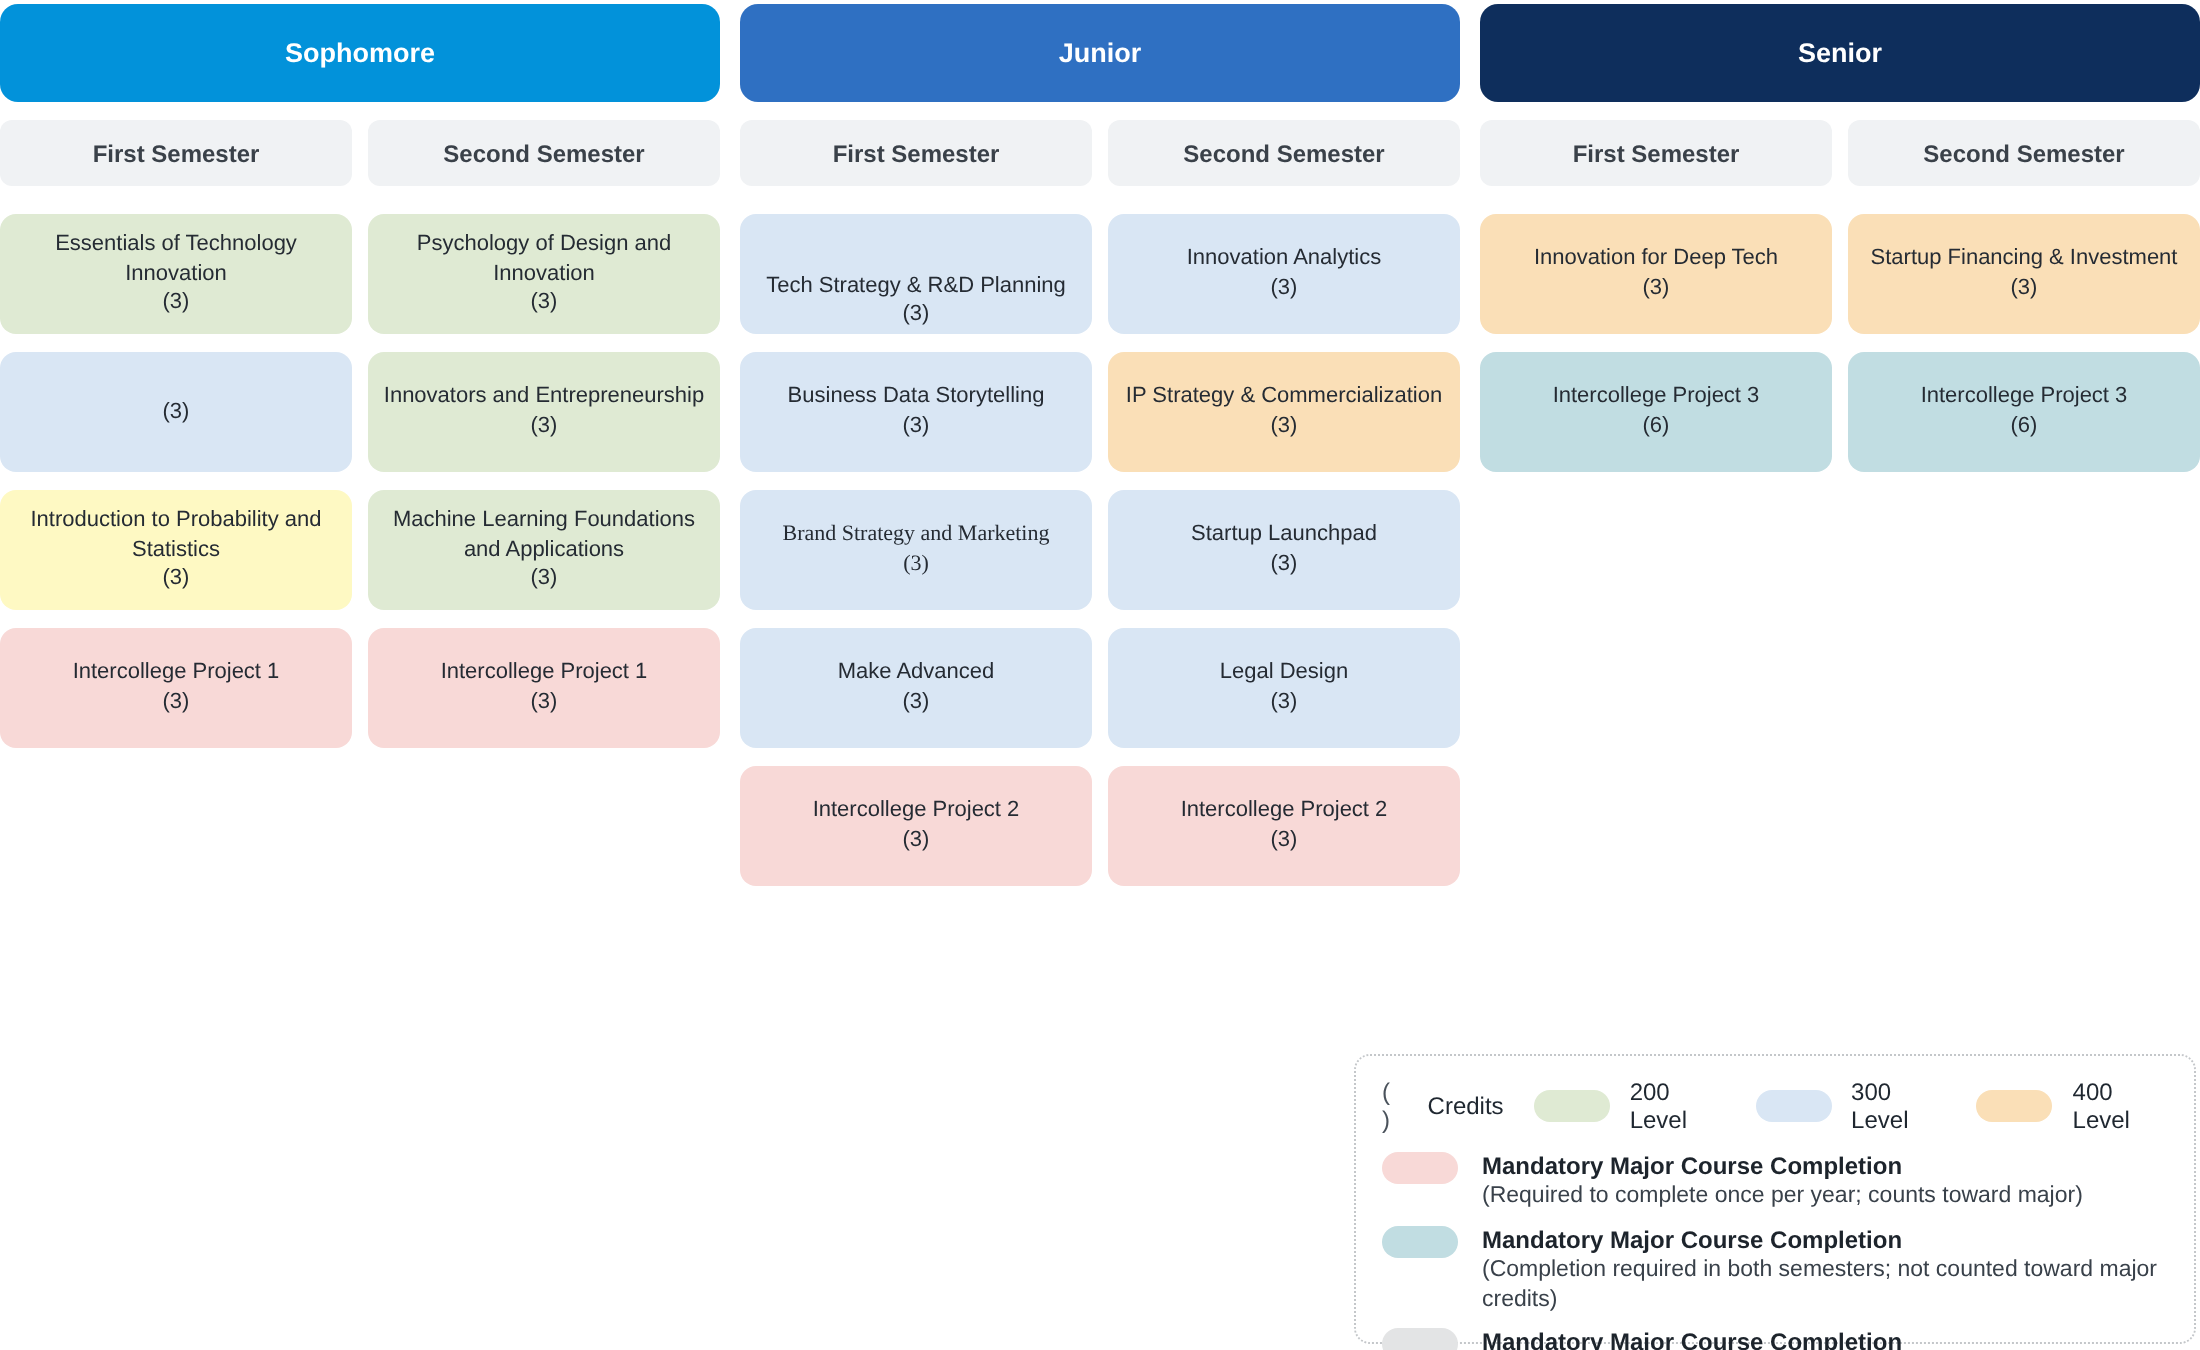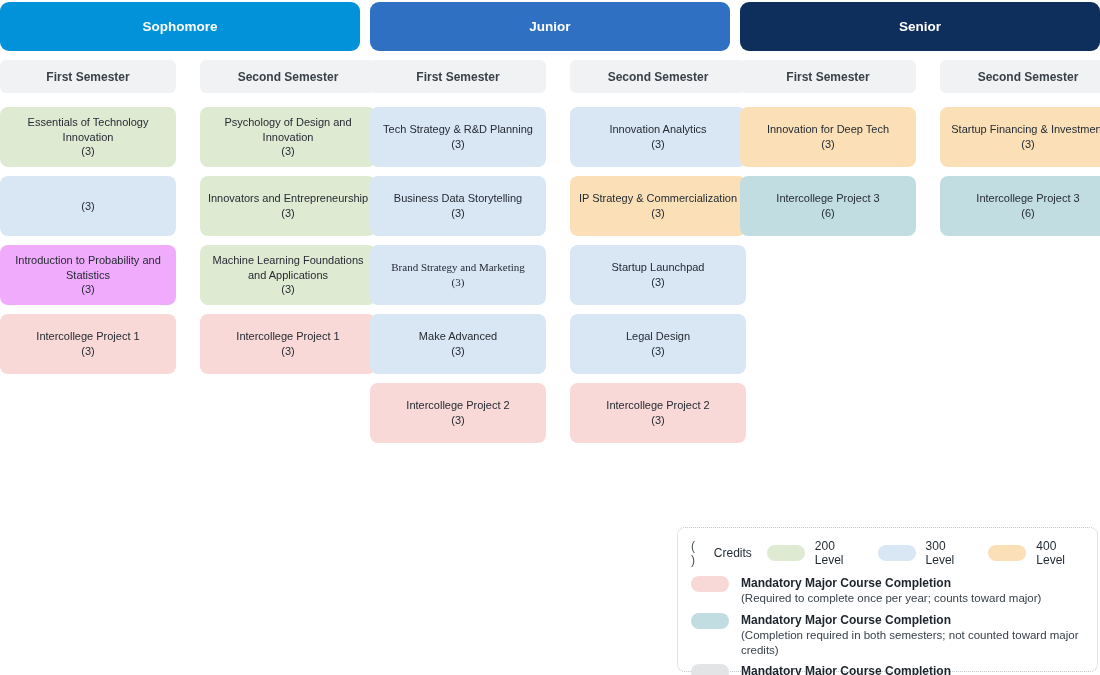--- a/index.html
+++ b/index.html
@@ -29,21 +29,21 @@
     align-items: center;
     justify-content: center;
     color: #ffffff;
     font-size: 13.5px;
     font-weight: bold;
     margin-bottom: 9px;
   }
   .sem-grid {
     display: grid;
     grid-template-columns: 176px 176px;
-    column-gap: 24px;
+    column-gap: 8px;
   }
   .sem-col { display: flex; flex-direction: column; }
   .sem-header {
     height: 33px;
     border-radius: 6px;
     background: #f0f2f4;
     display: flex;
     align-items: center;
     justify-content: center;
     font-size: 12px;
@@ -126,21 +126,21 @@
         <div class="sem-grid">
           <div class="sem-col">
             <div class="sem-header">First Semester</div>
             <div class="card" style="background: rgb(223, 234, 211);">
               <div class="course-title">Essentials of Technology Innovation</div>
               <div class="course-credits">(3)</div>
             </div>
             <div class="card" style="background: rgb(217, 230, 244);">
               <div class="course-credits">(3)</div>
             </div>
-            <div class="card" style="background: #f0abfc;">
+            <div class="card" style="background: #fef9c3;">
               <div class="course-title">Introduction to Probability and Statistics</div>
               <div class="course-credits">(3)</div>
             </div>
             <div class="card" style="background: rgb(248, 217, 215);">
               <div class="course-title">Intercollege Project 1</div>
               <div class="course-credits">(3)</div>
             </div>
           </div>
           <div class="sem-col">
             <div class="sem-header">Second Semester</div>
@@ -161,21 +161,21 @@
               <div class="course-credits">(3)</div>
             </div>
           </div>
         </div>
       </div>
       <div class="year-col">
         <div class="year-header" style="background: rgb(47, 112, 194);">Junior</div>
         <div class="sem-grid">
           <div class="sem-col">
             <div class="sem-header">First Semester</div>
-            <div class="card" style="background: rgb(217, 230, 244);">
+            <div class="card" style="background: rgb(217, 230, 244); justify-content: flex-end;">
               <div class="course-title">Tech Strategy &amp; R&amp;D Planning</div>
               <div class="course-credits">(3)</div>
             </div>
             <div class="card" style="background: rgb(217, 230, 244);">
               <div class="course-title">Business Data Storytelling</div>
               <div class="course-credits">(3)</div>
             </div>
             <div class="card" style="background: rgb(217, 230, 244); font-family: Liberation Serif, serif;">
               <div class="course-title">Brand Strategy and Marketing</div>
               <div class="course-credits">(3)</div>

